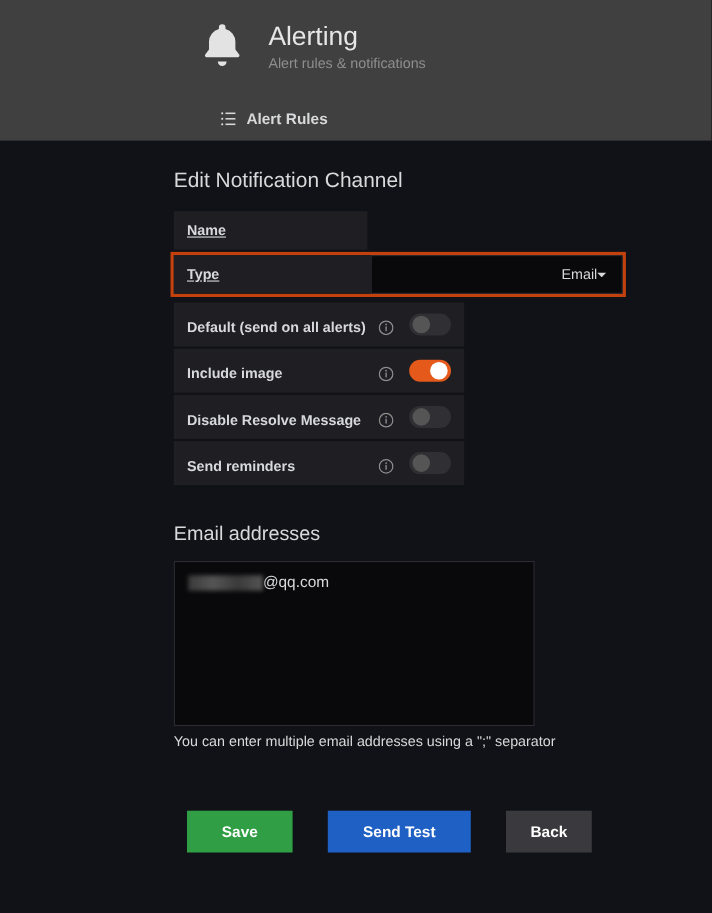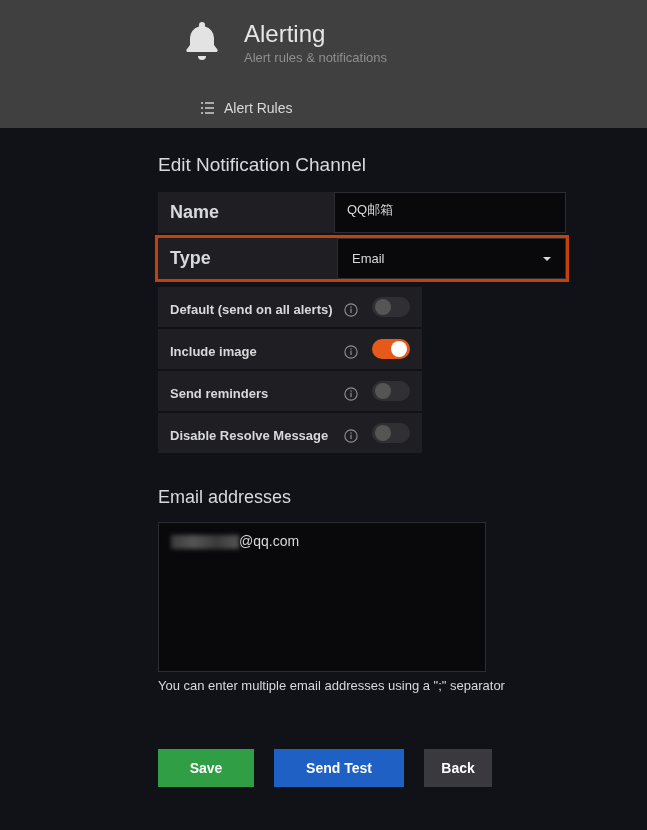--- a/index.html
+++ b/index.html
@@ -33,20 +33,21 @@
   }
   .title-block .subtitle {
     font-size: 13px;
     color: #8e8e8e;
     margin-top: 2px;
   }
   .tabs {
     display: flex;
     margin-top: 22px;
     padding-left: 158px;
+    font-weight: bold;
   }
   .tab {
     display: flex;
     align-items: center;
     gap: 8px;
     padding: 12px 22px;
     font-size: 14px;
     color: #d8d9da;
     cursor: pointer;
   }
@@ -69,25 +70,26 @@
   }
   .form-row {
     display: flex;
     width: 408px;
     margin-bottom: 2px;
   }
   .form-label {
     background: #1f1f23;
     width: 176px;
     padding: 10px 12px;
-    font-size: 18px;
+    font-size: 13px;
     font-weight: 600;
     color: #d8d9da;
     display: flex;
     align-items: center;
+    text-decoration: underline;
   }
   .form-input-wrap {
     flex: 1;
     background: #09090b;
     border: 1px solid #2c2c32;
   }
   .form-input {
     background: transparent;
     border: none;
     color: #d8d9da;
@@ -99,21 +101,21 @@
   .form-row.highlighted {
     border: 3px solid #c2410c;
     width: 414px;
     margin-left: -3px;
     margin-top: 2px;
     margin-bottom: 5px;
   }
   .form-row.highlighted .form-label { width: 179px; }
   .form-select {
     display: flex;
-    justify-content: space-between;
+    justify-content: flex-end;
     align-items: center;
     padding: 9px 14px;
     cursor: pointer;
     font-size: 13px;
     color: #d8d9da;
     background: #09090b;
     width: 100%;
     height: 100%;
   }
   .caret-down {
@@ -195,24 +197,25 @@
     margin-top: 56px;
   }
   .btn {
     border: none;
     padding: 11px 0;
     font-size: 14px;
     font-weight: 600;
     color: #fff;
     cursor: pointer;
     text-align: center;
+    margin-left: 12px;
   }
   .btn-save { background: #2f9e44; width: 96px; }
   .btn-send { background: #1f60c4; width: 130px; }
-  .btn-back { background: #3a3a3e; width: 68px; }
+  .btn-back { background: #3a3a3e; width: 78px; }
 </style>
 </head>
 <body>
 
 <div class="top-panel">
   <div class="header">
     <svg class="bell-icon" viewBox="0 0 24 24" fill="currentColor">
       <path d="M12 2a1.5 1.5 0 0 1 1.5 1.5v.7a6 6 0 0 1 4.5 5.8v3.5l1.7 2.3c.4.5 0 1.2-.6 1.2H4.9c-.6 0-1-.7-.6-1.2L6 13.5V10a6 6 0 0 1 4.5-5.8v-.7A1.5 1.5 0 0 1 12 2z"></path>
       <path d="M10 19h4a2 2 0 0 1-4 0z"></path>
     </svg>
@@ -234,23 +237,20 @@
       <span>Alert Rules</span>
     </div>
   </div>
 </div>
 
 <div class="content">
   <div class="section-title">Edit Notification Channel</div>
 
   <div class="form-row">
     <div class="form-label">Name</div>
-    <div class="form-input-wrap">
-      <input class="form-input" type="text" value="QQ邮箱" style="">
-    </div>
   </div>
 
   <div class="form-row highlighted">
     <div class="form-label">Type</div>
     <div class="form-input-wrap">
       <div class="form-select">
         <span>Email</span>
         <span class="caret-down"></span>
       </div>
     </div>
@@ -274,43 +274,43 @@
         <circle cx="8" cy="8" r="7" fill="none" stroke="currentColor" stroke-width="1.3"></circle>
         <rect x="7.3" y="6.5" width="1.4" height="5"></rect>
         <circle cx="8" cy="4.5" r="0.9"></circle>
       </svg>
     <div class="toggle on">
         <div class="knob"></div>
       </div>
   </div>
 
   <div class="toggle-row">
+    <span class="toggle-label">Disable Resolve Message</span>
+    <svg class="info-icon" viewBox="0 0 16 16" fill="currentColor">
+        <circle cx="8" cy="8" r="7" fill="none" stroke="currentColor" stroke-width="1.3"></circle>
+        <rect x="7.3" y="6.5" width="1.4" height="5"></rect>
+        <circle cx="8" cy="4.5" r="0.9"></circle>
+      </svg>
+    <div class="toggle off">
+        <div class="knob"></div>
+      </div>
+  </div>
+
+  <div class="toggle-row">
     <span class="toggle-label">Send reminders</span>
     <svg class="info-icon" viewBox="0 0 16 16" fill="currentColor">
         <circle cx="8" cy="8" r="7" fill="none" stroke="currentColor" stroke-width="1.3"></circle>
         <rect x="7.3" y="6.5" width="1.4" height="5"></rect>
         <circle cx="8" cy="4.5" r="0.9"></circle>
       </svg>
     <div class="toggle off">
         <div class="knob"></div>
       </div>
   </div>
 
-  <div class="toggle-row">
-    <span class="toggle-label">Disable Resolve Message</span>
-    <svg class="info-icon" viewBox="0 0 16 16" fill="currentColor">
-        <circle cx="8" cy="8" r="7" fill="none" stroke="currentColor" stroke-width="1.3"></circle>
-        <rect x="7.3" y="6.5" width="1.4" height="5"></rect>
-        <circle cx="8" cy="4.5" r="0.9"></circle>
-      </svg>
-    <div class="toggle off">
-        <div class="knob"></div>
-      </div>
-  </div>
-
   <div class="email-heading">Email addresses</div>
   <div class="email-textarea" contenteditable="true" style=""><span class="redacted"></span><span>@qq.com</span></div>
   <div class="helper-text">You can enter multiple email addresses using a ";" separator</div>
 
   <div class="button-row">
     <button class="btn btn-save">Save</button>
     <button class="btn btn-send">Send Test</button>
     <button class="btn btn-back">Back</button>
   </div>
 </div>

